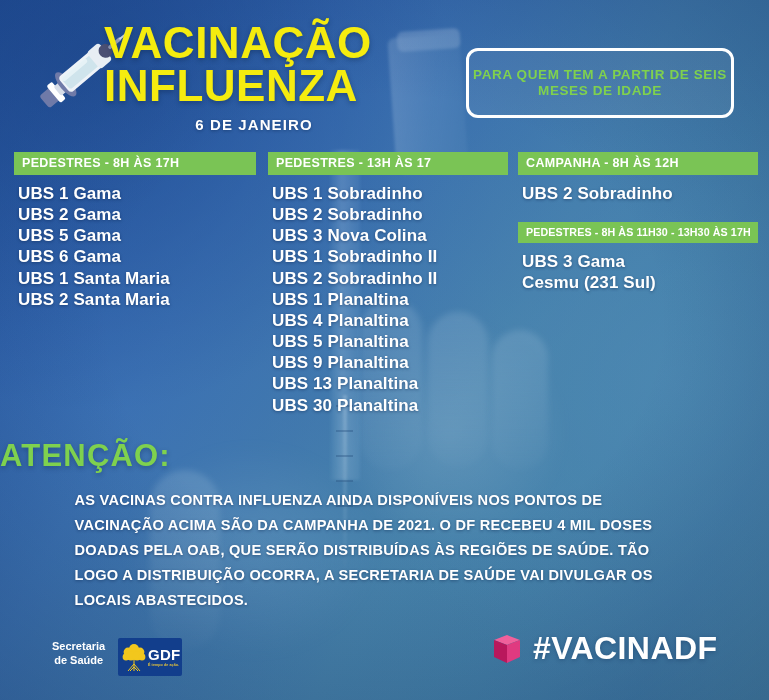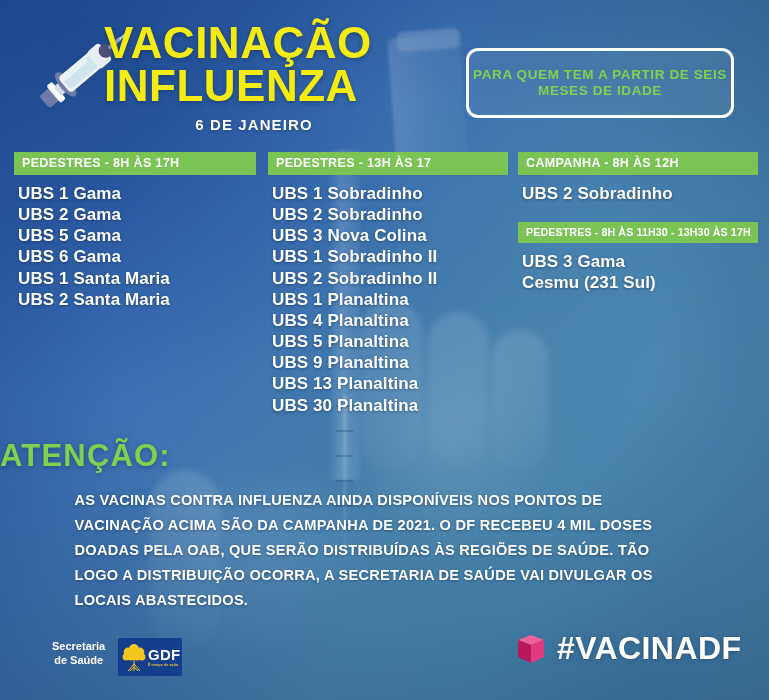--- a/index.html
+++ b/index.html
@@ -223,21 +223,21 @@
   .gdf-word {
     color:#ffffff; font-size:15px; font-weight:bold;
     line-height:1; letter-spacing:0.3px;
   }
   .gdf-tag {
     color:#e8c53a; font-size:3.6px; font-weight:bold;
     letter-spacing:0.1px; margin-top:1.5px; white-space:nowrap;
   }
 
   .hashtag-wrap {
-    position:absolute; left:516px; top:630px;
+    position:absolute; left:492px; top:630px;
     display:flex; align-items:center; gap:11px;
   }
   .cube { width:30px; height:32px; flex:0 0 auto; }
   .hashtag {
     color:#ffffff;
     font-size:32px;
     font-weight:bold;
     letter-spacing:0.4px;
     text-shadow:0 1px 4px rgba(10,35,75,0.35);
   }

